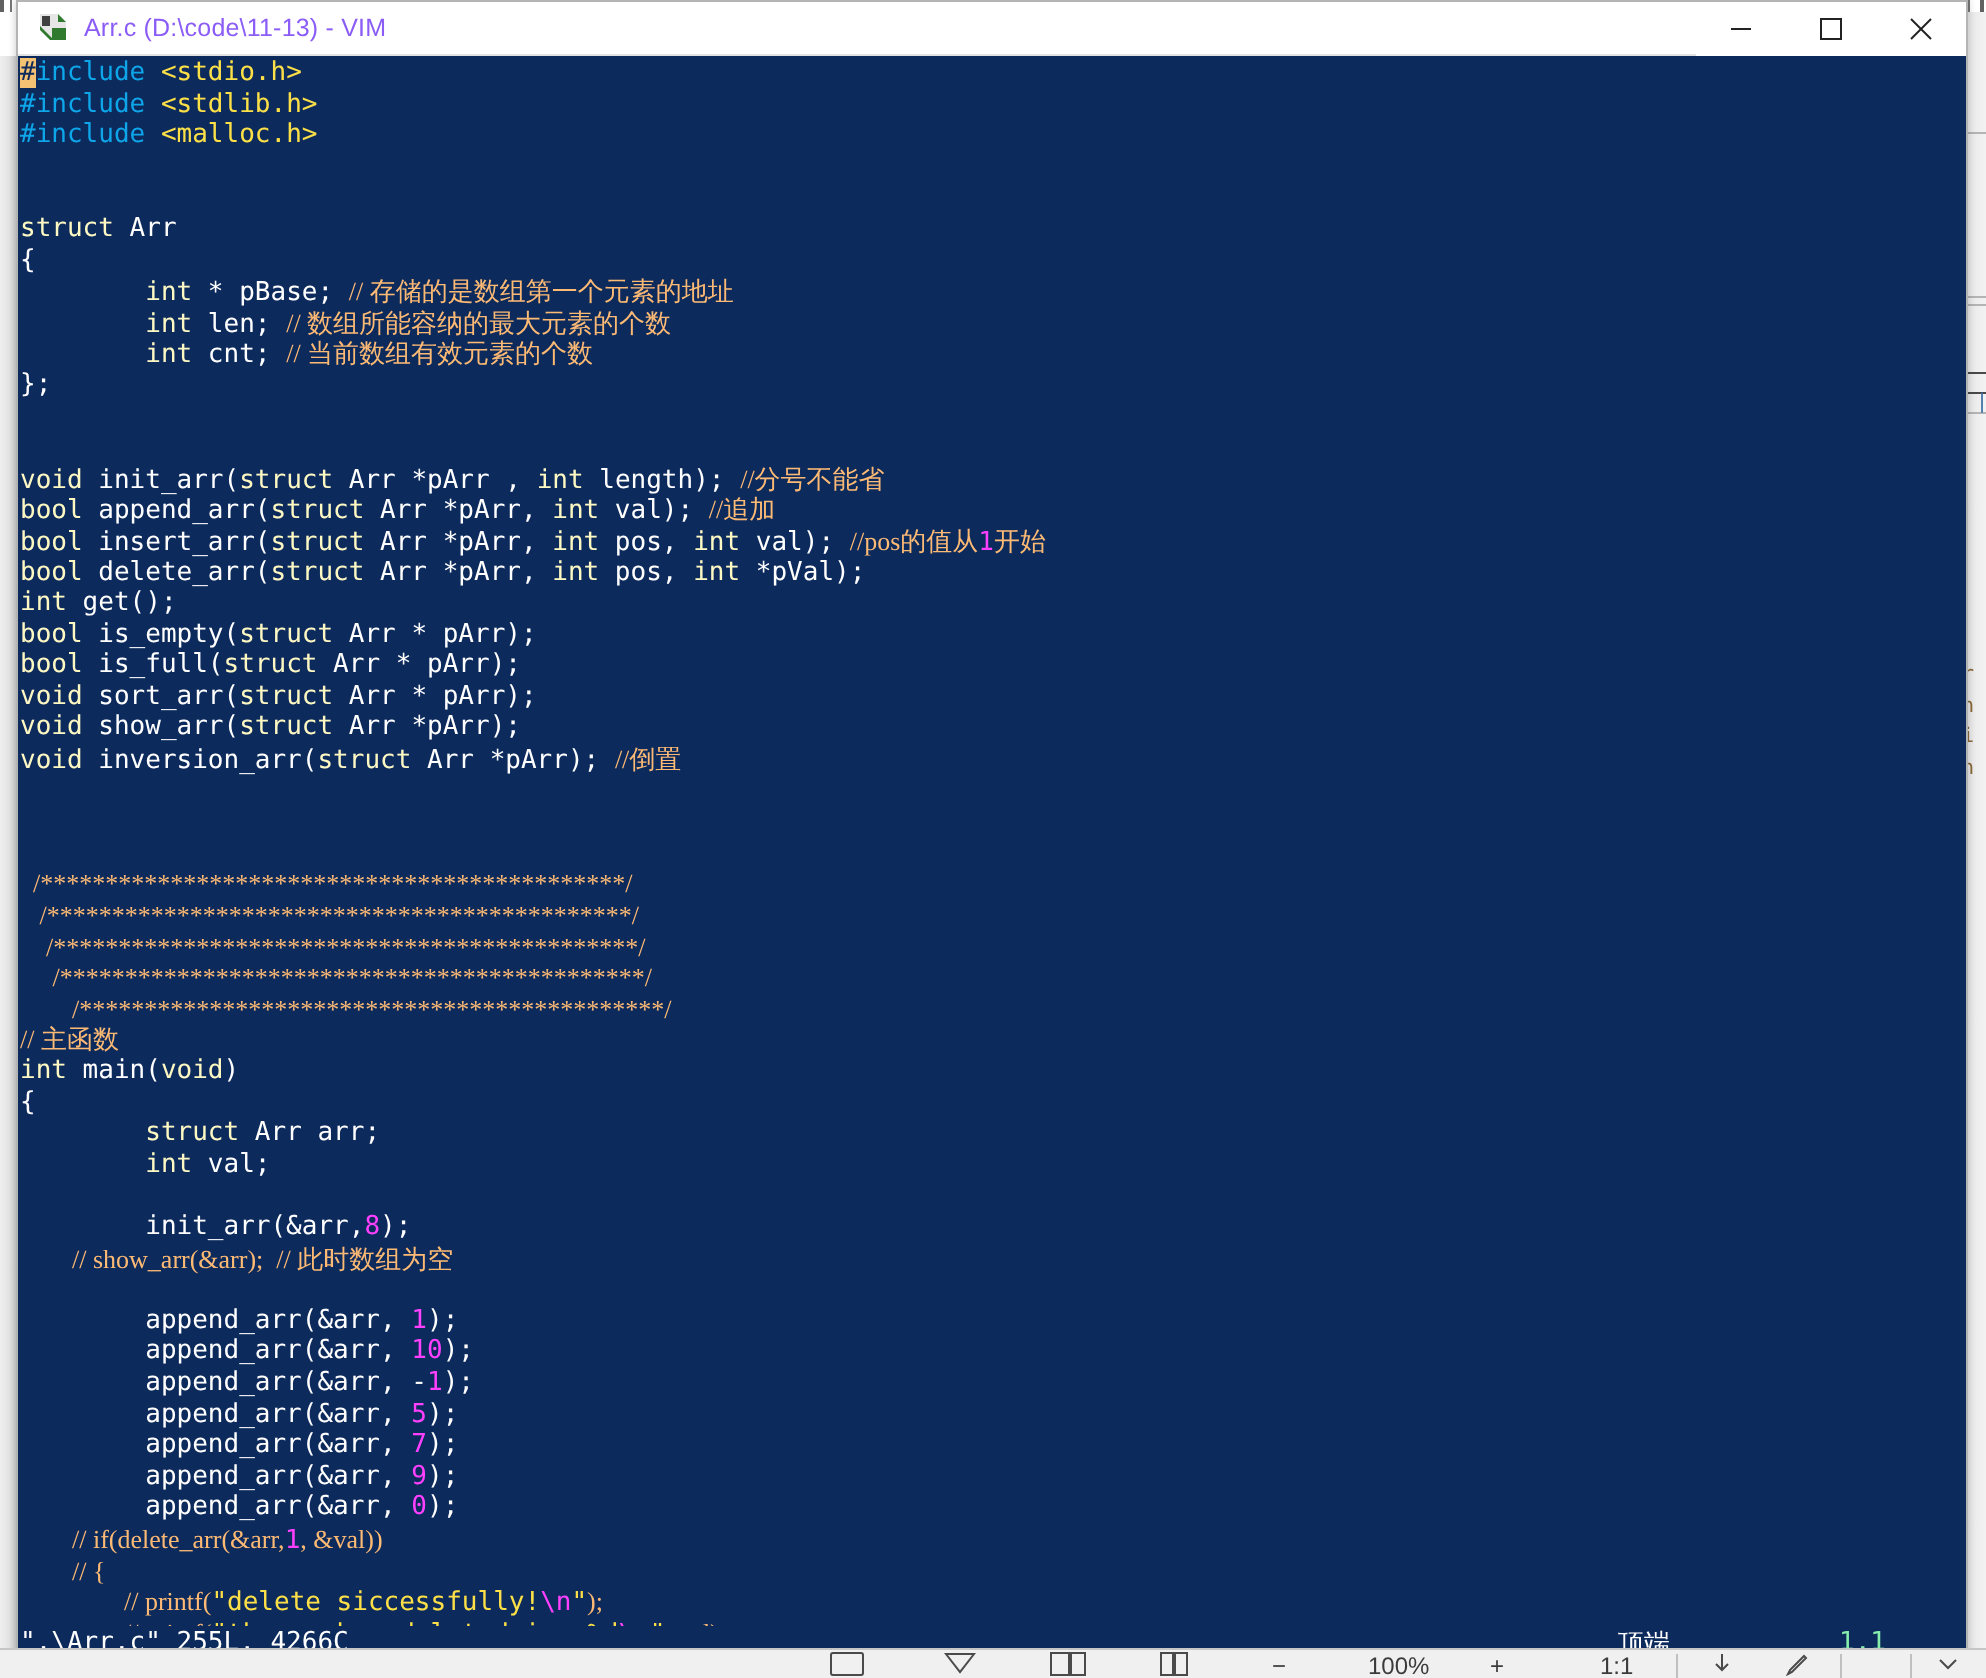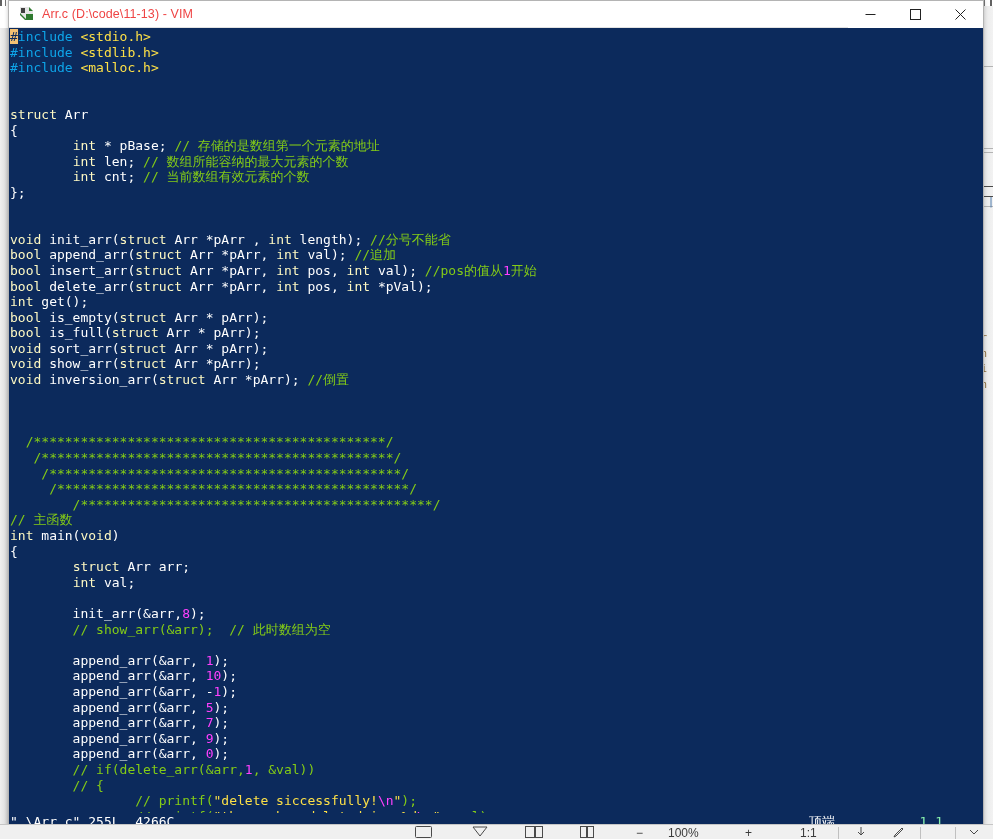--- a/index.html
+++ b/index.html
@@ -127,21 +127,21 @@
   }
   #vim-icon {
     width: 16px; height: 16px;
     margin-left: 9px; margin-right: 8px;
     position: relative;
     flex: 0 0 auto;
   }
   #vim-title-text {
     font-family: "Liberation Sans", sans-serif;
     font-size: 12.5px;
-    color: #ef4444;
+    color: #8b5cf6;
     white-space: nowrap;
     letter-spacing: .1px;
   }
   .win-buttons {
     position: absolute;
     right: 0; top: 0;
     height: 27px;
     display: flex;
   }
   .win-btn {
@@ -170,21 +170,21 @@
     white-space: pre;
     color: #ffffff;
     letter-spacing: 0px;
   }
   .ln { height: 15.6px; }
 
   
   .c-pre    { color: #0ea5e9; }      
   .c-str    { color: #fde047; }      
   .c-type   { color: #fef9c3; }      
-  .c-cmt    { color: #84cc16; }      
+  .c-cmt    { color: #fdba74; font-family: Liberation Serif, serif; }      
   .c-num    { color: #ff40ff; }      
   .c-ident  { color: #ffffff; }
   .cursor {
     background: #f5c173;
     color: #0c2a5c;
   }
 
   
   #vim-status {
     position: absolute;
@@ -319,21 +319,21 @@
         <rect x="10.5" y="0.5" width="7" height="11" fill="none" stroke="#4a4a4a"></rect>
       </svg>
     </div>
     <div class="bb-item" style="left:580px;">
       <svg width="14" height="12" viewBox="0 0 14 12">
         <rect x="0.5" y="0.5" width="6" height="11" fill="none" stroke="#4a4a4a"></rect>
         <rect x="7.5" y="0.5" width="6" height="11" fill="none" stroke="#4a4a4a"></rect>
       </svg>
     </div>
     <div class="bb-item" style="left:636px;">−</div>
-    <div class="bb-item" style="left:668px;">100%</div>
+    <div class="bb-item" style="left:684px;">100%</div>
     <div class="bb-item" style="left:745px;">+</div>
     <div class="bb-item" style="left:800px;">1:1</div>
     <div class="bb-sep" style="left:838px;"></div>
     <div class="bb-item" style="left:855px;">
       <svg width="12" height="12" viewBox="0 0 12 12">
           <path d="M6 1 v8 M3 6 l3 3 l3 -3" fill="none" stroke="#4a4a4a"></path>
         </svg>
     </div>
     <div class="bb-item" style="left:893px;">
       <svg width="12" height="12" viewBox="0 0 12 12">

